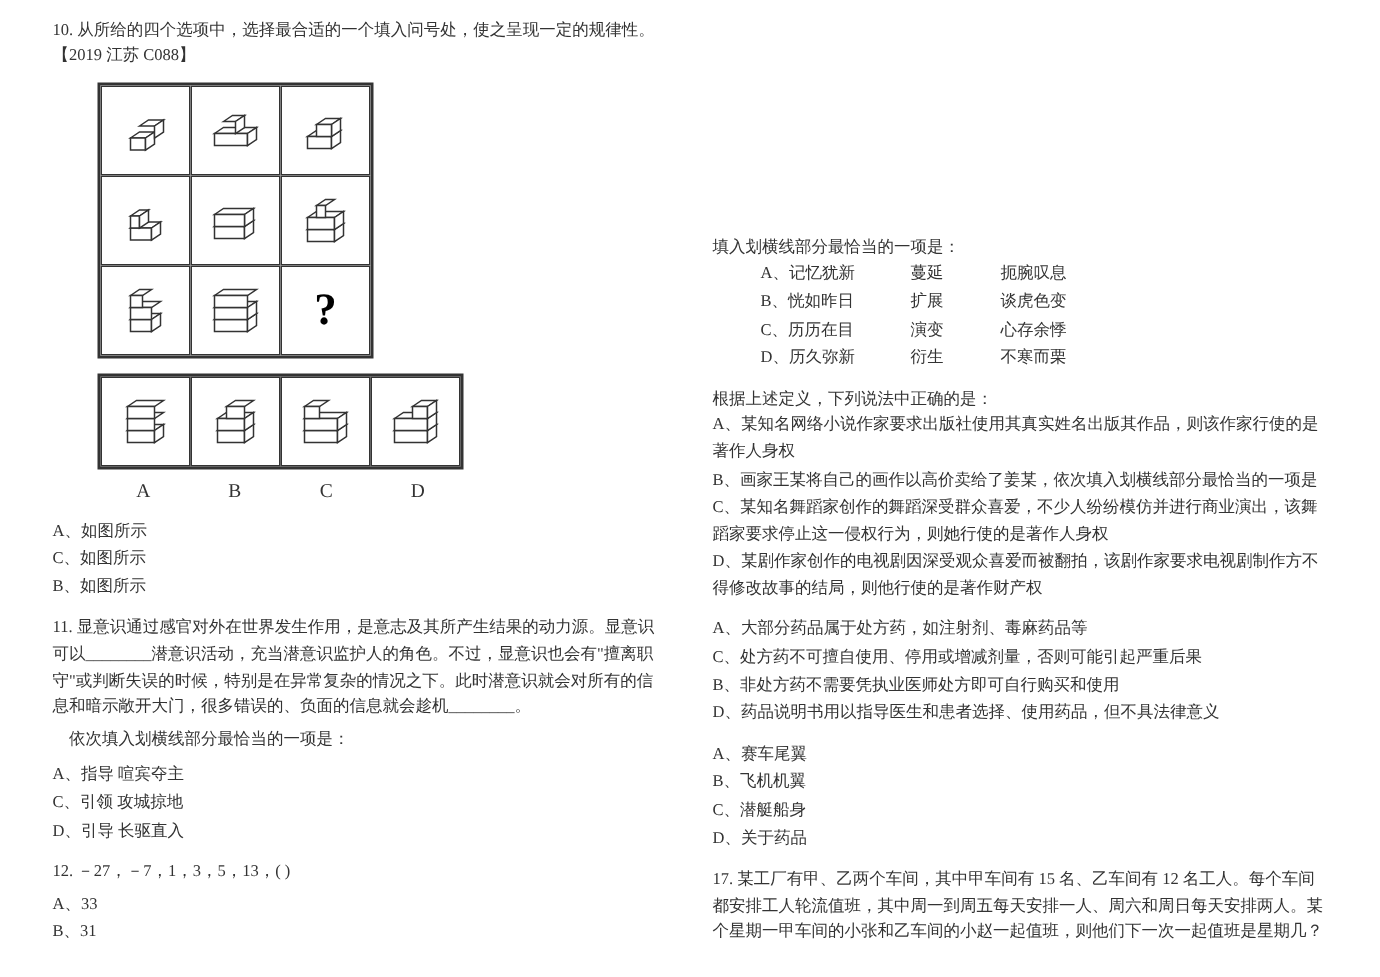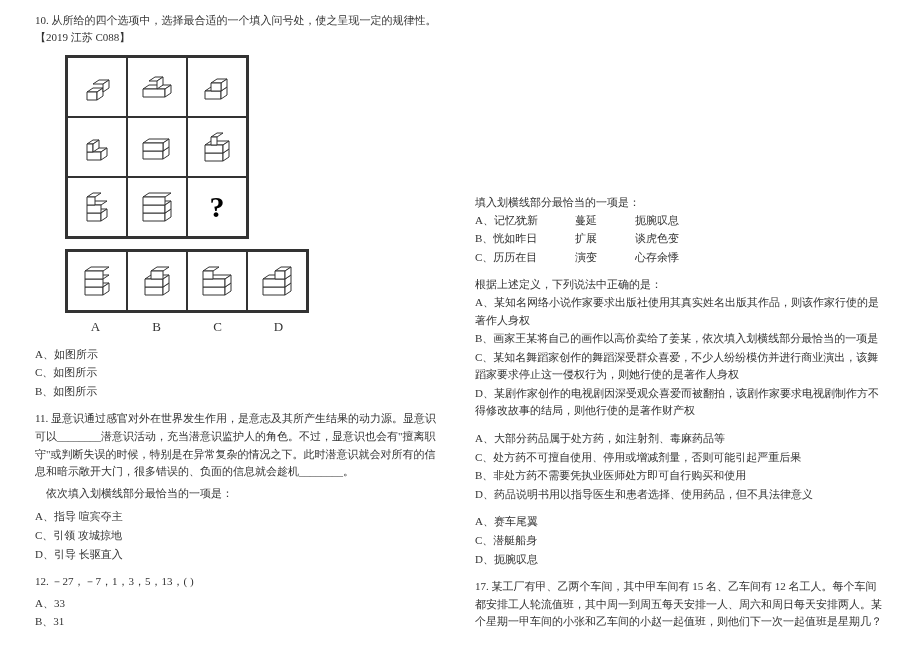--- a/index.html
+++ b/index.html
@@ -3,21 +3,21 @@
 <meta charset="utf-8">
 <style>
   * { margin: 0; padding: 0; box-sizing: border-box; }
   body { font-family: "SimSun", "宋体", serif; font-size: 11px; line-height: 1.6; background: #fff; color: #333; }
   .page { width: 920px; height: 651px; display: flex; padding: 10px 20px; align-items: flex-end; }
   .col { flex: 1; padding: 0 15px; }
   .col-left { border-right: none; }
   .q { margin-bottom: 10px; }
   .q-title { margin-bottom: 4px; }
   .opts div { margin-bottom: 1px; }
-  .opt-row { display: flex; }
+  .opt-row { display: flex; margin-left: 32px; }
   .opt-row span:nth-child(1) { width: 100px; }
   .opt-row span:nth-child(2) { width: 60px; }
   .opt-row span:nth-child(3) { width: 80px; }
   .img-area { margin: 8px 0 8px 30px; }
   .grid3 { display: grid; grid-template-columns: repeat(3, 60px); grid-template-rows: repeat(3, 60px); border: 2px solid #333; width: 184px; }
   .grid3 .cell { border: 1px solid #333; display: flex; align-items: center; justify-content: center; background: #fff; }
   .ansrow { display: flex; margin-top: 10px; border: 2px solid #333; width: 244px; }
   .ansrow .acell { border: 1px solid #333; width: 60px; height: 60px; display: flex; align-items: center; justify-content: center; }
   .labels { display: flex; width: 244px; justify-content: space-around; margin-top: 4px; font-size: 13px; }
   .labels div { width: 60px; text-align: center; }
@@ -243,20 +243,25 @@
         <div class="opt-row">
             <span>B、恍如昨日</span>
             <span>扩展</span>
             <span>谈虎色变</span>
           </div>
         <div class="opt-row">
             <span>C、历历在目</span>
             <span>演变</span>
             <span>心存余悸</span>
           </div>
+        <div class="opt-row">
+            <span>D、历久弥新</span>
+            <span>衍生</span>
+            <span>不寒而栗</span>
+          </div>
       </div>
     </div>
 
     <div class="q">
       <div>根据上述定义，下列说法中正确的是：</div>
       <div class="opts">
         <div>A、某知名网络小说作家要求出版社使用其真实姓名出版其作品，则该作家行使的是著作人身权</div>
         <div>B、画家王某将自己的画作以高价卖给了姜某，依次填入划横线部分最恰当的一项是</div>
         <div>C、某知名舞蹈家创作的舞蹈深受群众喜爱，不少人纷纷模仿并进行商业演出，该舞蹈家要求停止这一侵权行为，则她行使的是著作人身权</div>
         <div>D、某剧作家创作的电视剧因深受观众喜爱而被翻拍，该剧作家要求电视剧制作方不得修改故事的结局，则他行使的是著作财产权</div>
@@ -268,22 +273,23 @@
         <div>A、大部分药品属于处方药，如注射剂、毒麻药品等</div>
         <div>C、处方药不可擅自使用、停用或增减剂量，否则可能引起严重后果</div>
         <div>B、非处方药不需要凭执业医师处方即可自行购买和使用</div>
         <div>D、药品说明书用以指导医生和患者选择、使用药品，但不具法律意义</div>
       </div>
     </div>
 
     <div class="q">
       <div class="opts">
         <div>A、赛车尾翼</div>
+        <div>B、飞机机翼</div>
         <div>C、潜艇船身</div>
-        <div>D、扼腕叹息</div>
+        <div>D、关于药品</div>
       </div>
     </div>
 
     <div class="q">
       <div class="q-title">17. 某工厂有甲、乙两个车间，其中甲车间有 15 名、乙车间有 12 名工人。每个车间都安排工人轮流值班，其中周一到周五每天安排一人、周六和周日每天安排两人。某个星期一甲车间的小张和乙车间的小赵一起值班，则他们下一次一起值班是星期几？</div>
 
     </div>
 
   </div>
 </div>

